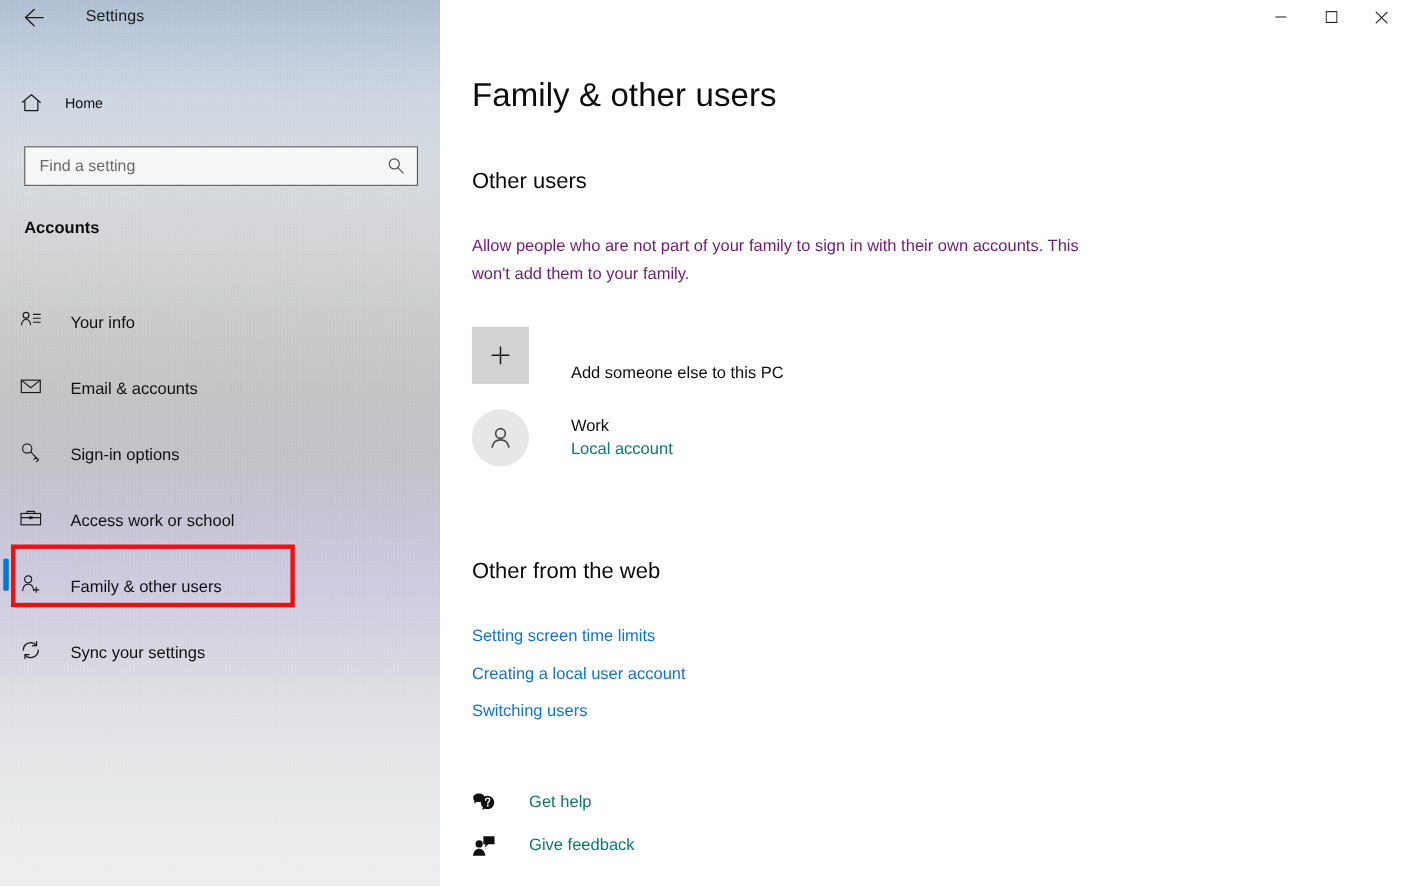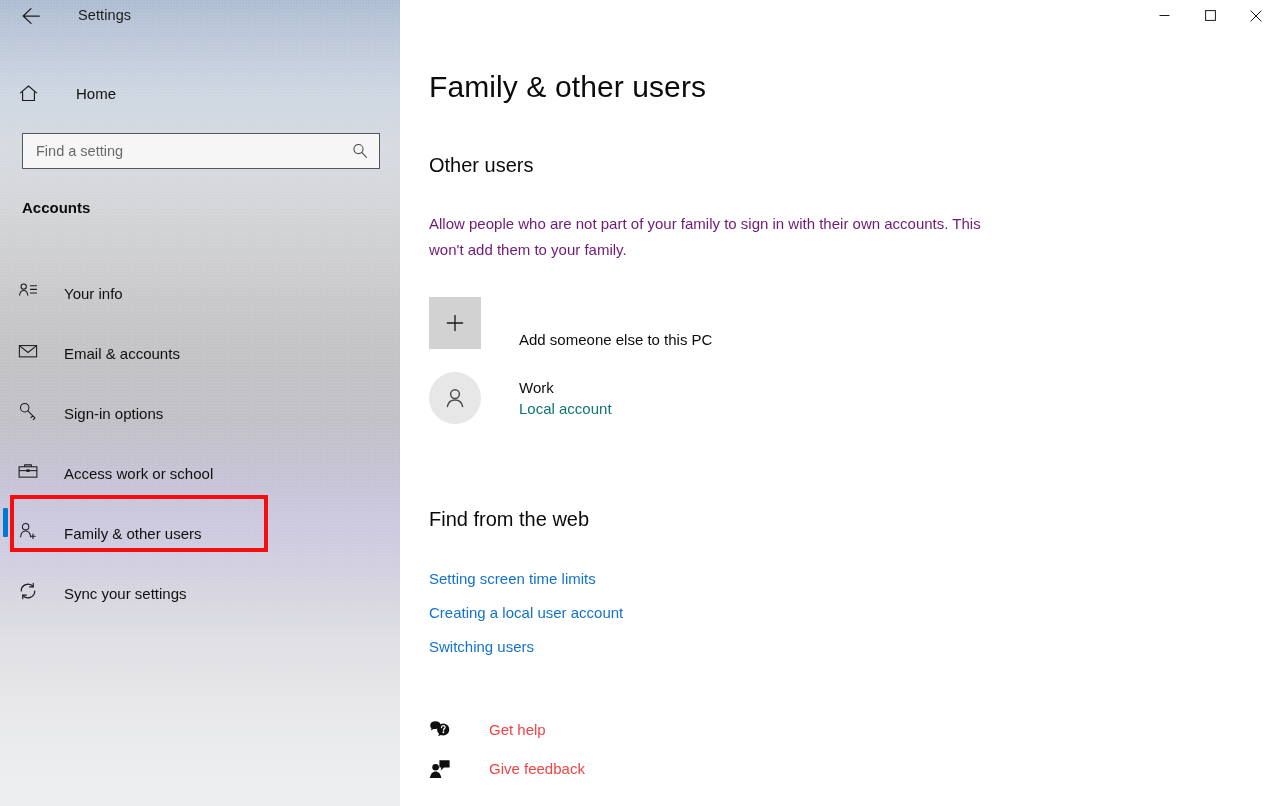--- a/index.html
+++ b/index.html
@@ -106,23 +106,23 @@
     width: 400px; height: 34px;
     display: flex; align-items: center;
     cursor: default;
   }
   #home-row .nav-icon {
     width: 48px;
     display: flex; align-items: center; justify-content: center;
     margin-left: 4px;
   }
   #home-row .nav-label {
-    font-size: 15px;
+    font-size: 13px;
     color: #101010;
-    margin-left: 24px;
+    margin-left: 7px;
     white-space: nowrap;
   }
 
   
   #search-box {
     position: absolute;
     left: 22px; top: 133px;
     width: 358px; height: 36px;
     border: 1.6px solid #575757;
     background: #f6f6f6;
@@ -339,23 +339,23 @@
     height: 39px;
     cursor: pointer;
     width: max-content;
   }
   .footer-item .footer-icon {
     width: 24px;
     display: flex; align-items: center; justify-content: flex-start;
     flex: 0 0 24px;
   }
   .footer-item .footer-label {
-    margin-left: 36px;
-    font-size: 15px;
-    color: #ef4444;
+    margin-left: 28px;
+    font-size: 15px;
+    color: #0f766e;
     white-space: nowrap;
   }
 </style>
 </head>
 <body>
 
 <div id="app">
 
   <div id="sidebar">
     <div id="sidebar-texture"></div>
@@ -517,21 +517,21 @@
           <circle cx="15" cy="11.1" r="4.4" stroke="#4b4b4b" stroke-width="1.5" fill="none"></circle>
           <path d="M7.4 23.4 C8.3 18.9 11.4 16.9 15 16.9 C18.6 16.9 21.7 18.9 22.6 23.4" stroke="#4b4b4b" stroke-width="1.5" fill="none" stroke-linecap="round"></path>
         </svg>
       </div>
       <div id="account-text">
         <span id="account-name">Work</span>
         <span id="account-type">Local account</span>
       </div>
     </div>
 
-    <h2 id="help-heading">Find from the web</h2>
+    <h2 id="help-heading">Other from the web</h2>
 
     <div id="help-links">
       <a class="help-link">Setting screen time limits</a>
       <a class="help-link">Creating a local user account</a>
       <a class="help-link">Switching users</a>
     </div>
 
     <div id="footer-actions">
 
       <div class="footer-item">

